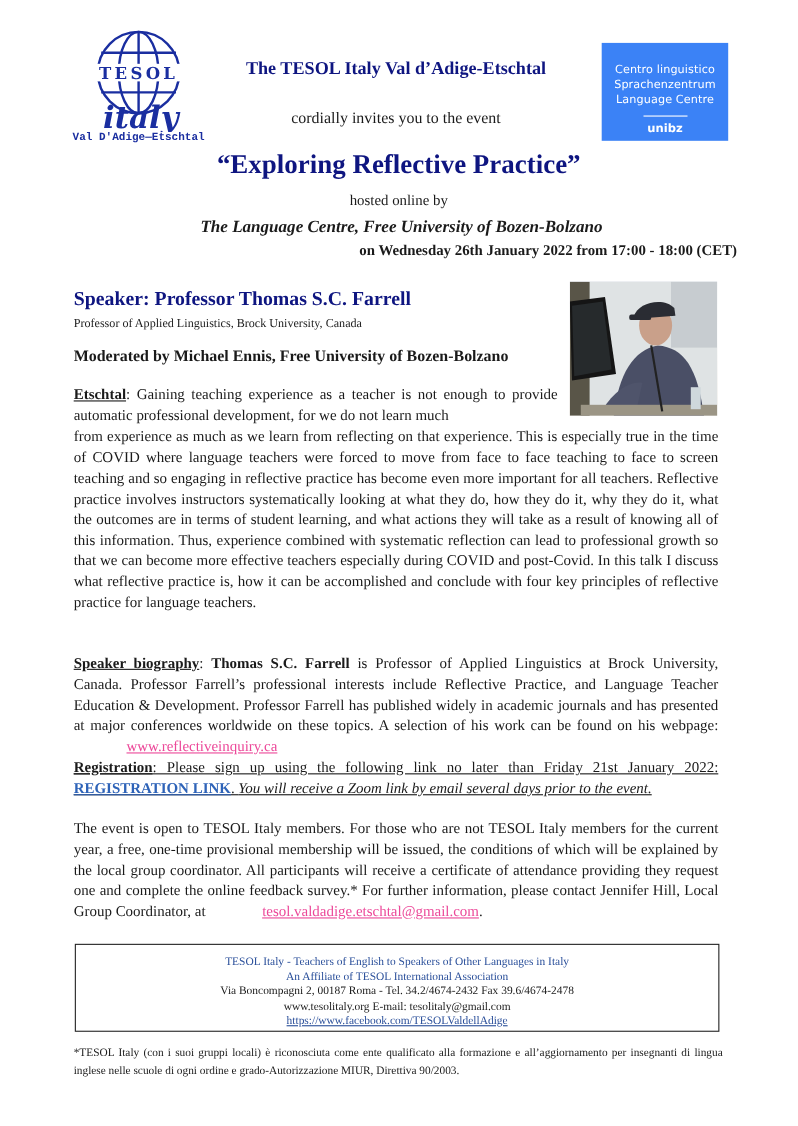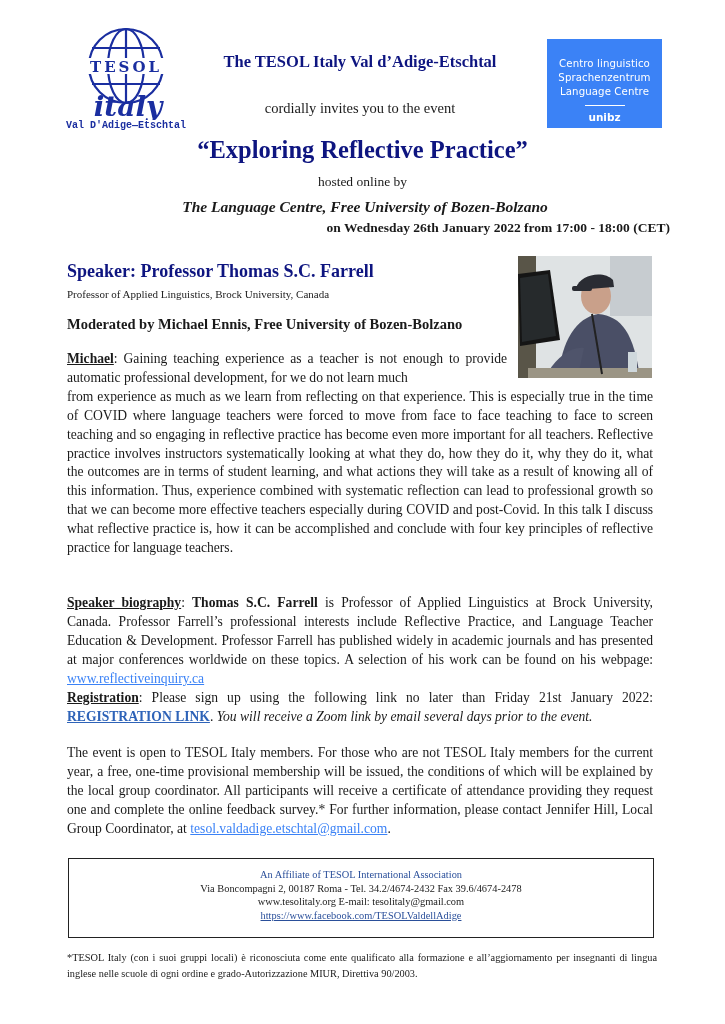--- a/index.html
+++ b/index.html
@@ -34,21 +34,21 @@
   .speaker { left: 67px; top: 261px; color: #0e1580; font-weight: bold; font-size: 18px; }
   .speaker-role { left: 67px; top: 288px; font-size: 11px; color: #222; }
   .moderator { left: 67px; top: 316px; font-weight: bold; font-size: 14.5px; }
 
   .photo { left: 518px; top: 256px; width: 134px; height: 122px; overflow: hidden;
            background: linear-gradient(180deg, #d8dde0 0%, #e8ecec 40%, #b9b3a3 100%); }
 
   .para { position: absolute; left: 67px; width: 586px; font-size: 13.6px; line-height: 18.9px;
           text-align: justify; }
   .abstract-narrow { width: 440px; }
-  a.link { color: #3b82f6; text-decoration: underline; }
+  a.link { color: #ec4899; text-decoration: underline; margin-left: 48px; }
   a.link-bold { color: #2e63b8; text-decoration: underline; font-weight: bold; }
 
   .footer-box { left: 68px; top: 858px; width: 586px; height: 80px; border: 1.5px solid #222;
                 text-align: center; font-size: 10.4px; line-height: 13.5px; padding-top: 9px; box-sizing: border-box; }
   .fb-blue { color: #2a4f9a; }
   .fb-link { color: #2a4f9a; text-decoration: underline; }
   .footnote { left: 67px; top: 950px; width: 590px; font-size: 10.3px; line-height: 15.5px; text-align: justify; }
 </style>
 </head>
 <body>
@@ -107,37 +107,38 @@
     <ellipse cx="78" cy="40" rx="15" ry="18" fill="#c9a08a"></ellipse>
     <path d="M58 32 C62 18 86 14 95 24 L96 31 L58 34 Z" fill="#2a2c33"></path>
     <rect x="54" y="30" width="20" height="5" rx="2" fill="#2a2c33"></rect>
     <line x1="74" y1="58" x2="84" y2="118" stroke="#222" stroke-width="2"></line>
     <rect x="110" y="96" width="9" height="20" fill="#cfd8dc"></rect>
   </svg>
 </div>
 
 <div class="para" style="top:350px;">
   <div class="abstract-narrow" style="text-align:justify;">
-    <b style="text-decoration:underline;">Michael</b><span>: Gaining teaching experience as a teacher is not enough to provide automatic professional development, for we do not learn much</span>
+    <b style="text-decoration:underline;">Etschtal</b><span>: Gaining teaching experience as a teacher is not enough to provide automatic professional development, for we do not learn much</span>
   </div>
   <div>from experience as much as we learn from reflecting on that experience. This is especially true in the time of COVID where language teachers were forced to move from face to face teaching to face to screen teaching and so engaging in reflective practice has become even more important for all teachers. Reflective practice involves instructors systematically looking at what they do, how they do it, why they do it, what the outcomes are in terms of student learning, and what actions they will take as a result of knowing all of this information. Thus, experience combined with systematic reflection can lead to professional growth so that we can become more effective teachers especially during COVID and post-Covid. In this talk I discuss what reflective practice is, how it can be accomplished and conclude with four key principles of reflective practice for language teachers.</div>
 </div>
 
 <div class="para" style="top:594px;">
   <b style="text-decoration:underline;">Speaker biography</b><span>: </span><b>Thomas S.C. Farrell</b><span> is Professor of Applied Linguistics at Brock University, Canada. Professor Farrell’s professional interests include Reflective Practice, and Language Teacher Education &amp; Development. Professor Farrell has published widely in academic journals and has presented at major conferences worldwide on these topics. A selection of his work can be found on his webpage: </span><a class="link">www.reflectiveinquiry.ca</a>
 </div>
 
-<div class="para" style="top:689px;">
+<div class="para" style="top:689px;text-decoration:underline;">
   <b style="text-decoration:underline;">Registration</b><span>: Please sign up using the following link no later than Friday 21st January 2022: </span><a class="link-bold">REGISTRATION LINK</a><span>. </span><i>You will receive a Zoom link by email several days prior to the event.</i>
 </div>
 
 <div class="para" style="top:744px;">
   <span>The event is open to TESOL Italy members. For those who are not TESOL Italy members for the current year, a free, one-time provisional membership will be issued, the conditions of which will be explained by the local group coordinator. All participants will receive a certificate of attendance providing they request one and complete the online feedback survey.* For further information, please contact Jennifer Hill, Local Group Coordinator, at </span><a class="link">tesol.valdadige.etschtal@gmail.com</a><span>.</span>
 </div>
 
 <div class="abs footer-box">
+  <div class="fb-blue">TESOL Italy - Teachers of English to Speakers of Other Languages in Italy</div>
   <div class="fb-blue">An Affiliate of TESOL International Association</div>
   <div>Via Boncompagni 2, 00187 Roma - Tel. 34.2/4674-2432 Fax 39.6/4674-2478</div>
   <div>www.tesolitaly.org E-mail: tesolitaly@gmail.com</div>
   <div><a class="fb-link">https://www.facebook.com/TESOLValdellAdige</a></div>
 </div>
 
 <div class="abs footnote">*TESOL Italy (con i suoi gruppi locali) è riconosciuta come ente qualificato alla formazione e all’aggiornamento per insegnanti di lingua inglese nelle scuole di ogni ordine e grado-Autorizzazione MIUR, Direttiva 90/2003.</div>
 
 </body></html>

